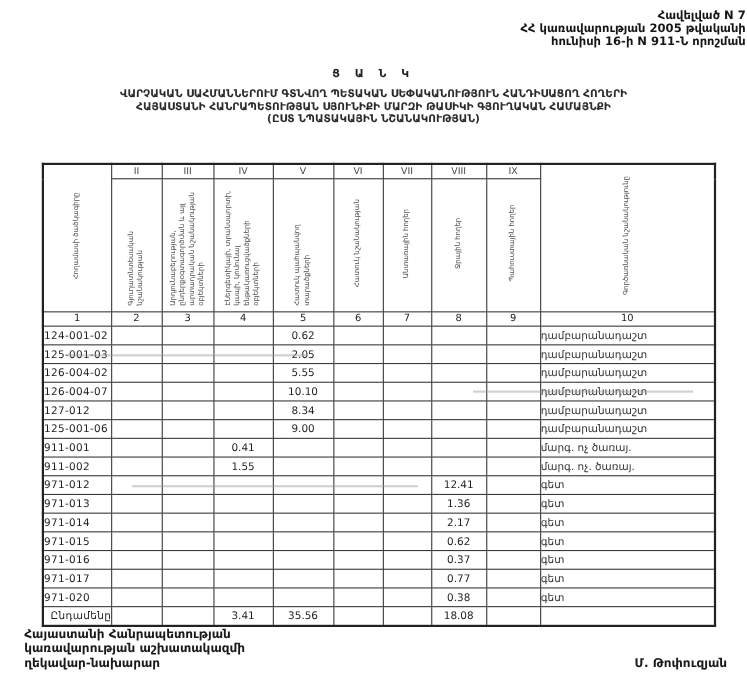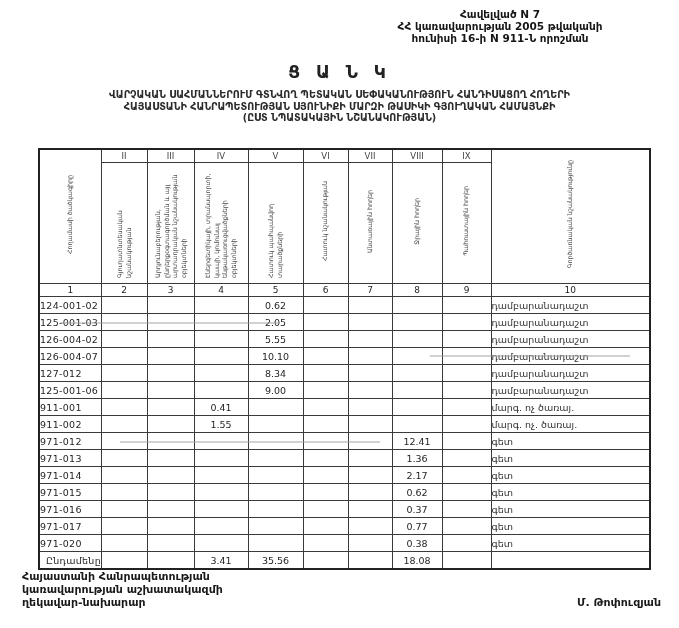--- a/index.html
+++ b/index.html
@@ -1,27 +1,27 @@
 <!DOCTYPE html>
 <html><head>
 <meta charset="utf-8">
 <style>
   html,body{margin:0;padding:0;}
   body{
     width:679px;height:628px;position:relative;background:#ffffff;
     font-family:"DejaVu Sans", sans-serif;color:#1c1c1c;overflow:hidden;
   }
   .appendix{
-    position:absolute;top:8px;left:322px;width:356px;text-align:center;
+    position:absolute;top:8px;left:322px;width:356px;text-align:right;
     font-size:10.5px;font-weight:bold;line-height:12px;color:#161616;
   }
   .title{
     position:absolute;top:62px;left:8px;width:663px;text-align:center;font-weight:bold;color:#222;
   }
-  .title .caption{font-size:17px;letter-spacing:5px;margin-bottom:7px;}
+  .title .caption{font-size:10px;letter-spacing:5px;margin-bottom:7px;}
   .title .tline{font-size:9.6px;line-height:11.5px;color:#2b2b2b;}
   table.land-table{
     position:absolute;top:148px;left:38px;width:611px;
     border-collapse:collapse;table-layout:fixed;
   }
   table.land-table th, table.land-table td{
     border:1px solid #3a3a3a;padding:0;overflow:hidden;font-weight:normal;
   }
   table.land-table{border:2px solid #222;padding-left:37px;}
   th.roman{height:12px;font-size:8.5px;color:#454545;text-align:center;font-weight:normal;}

